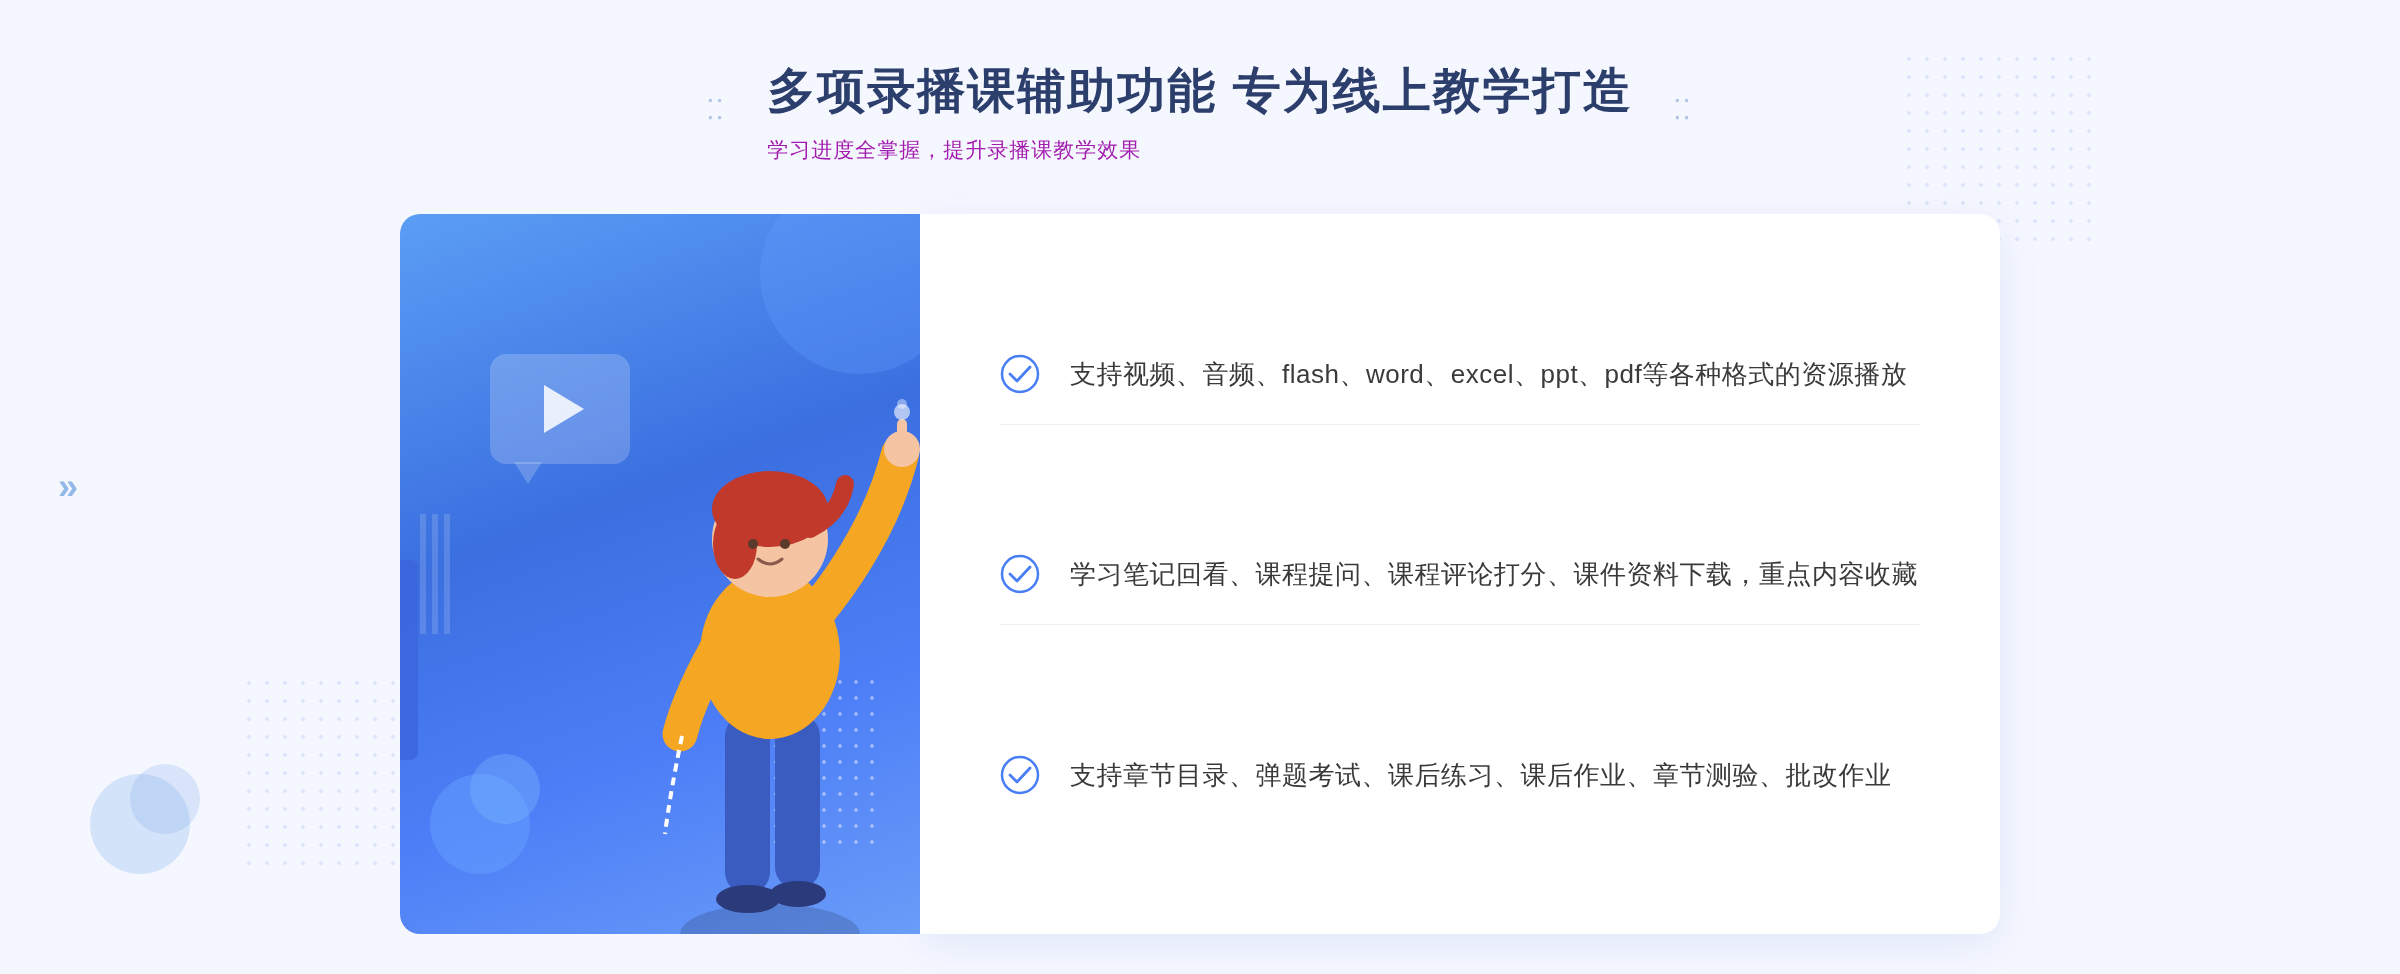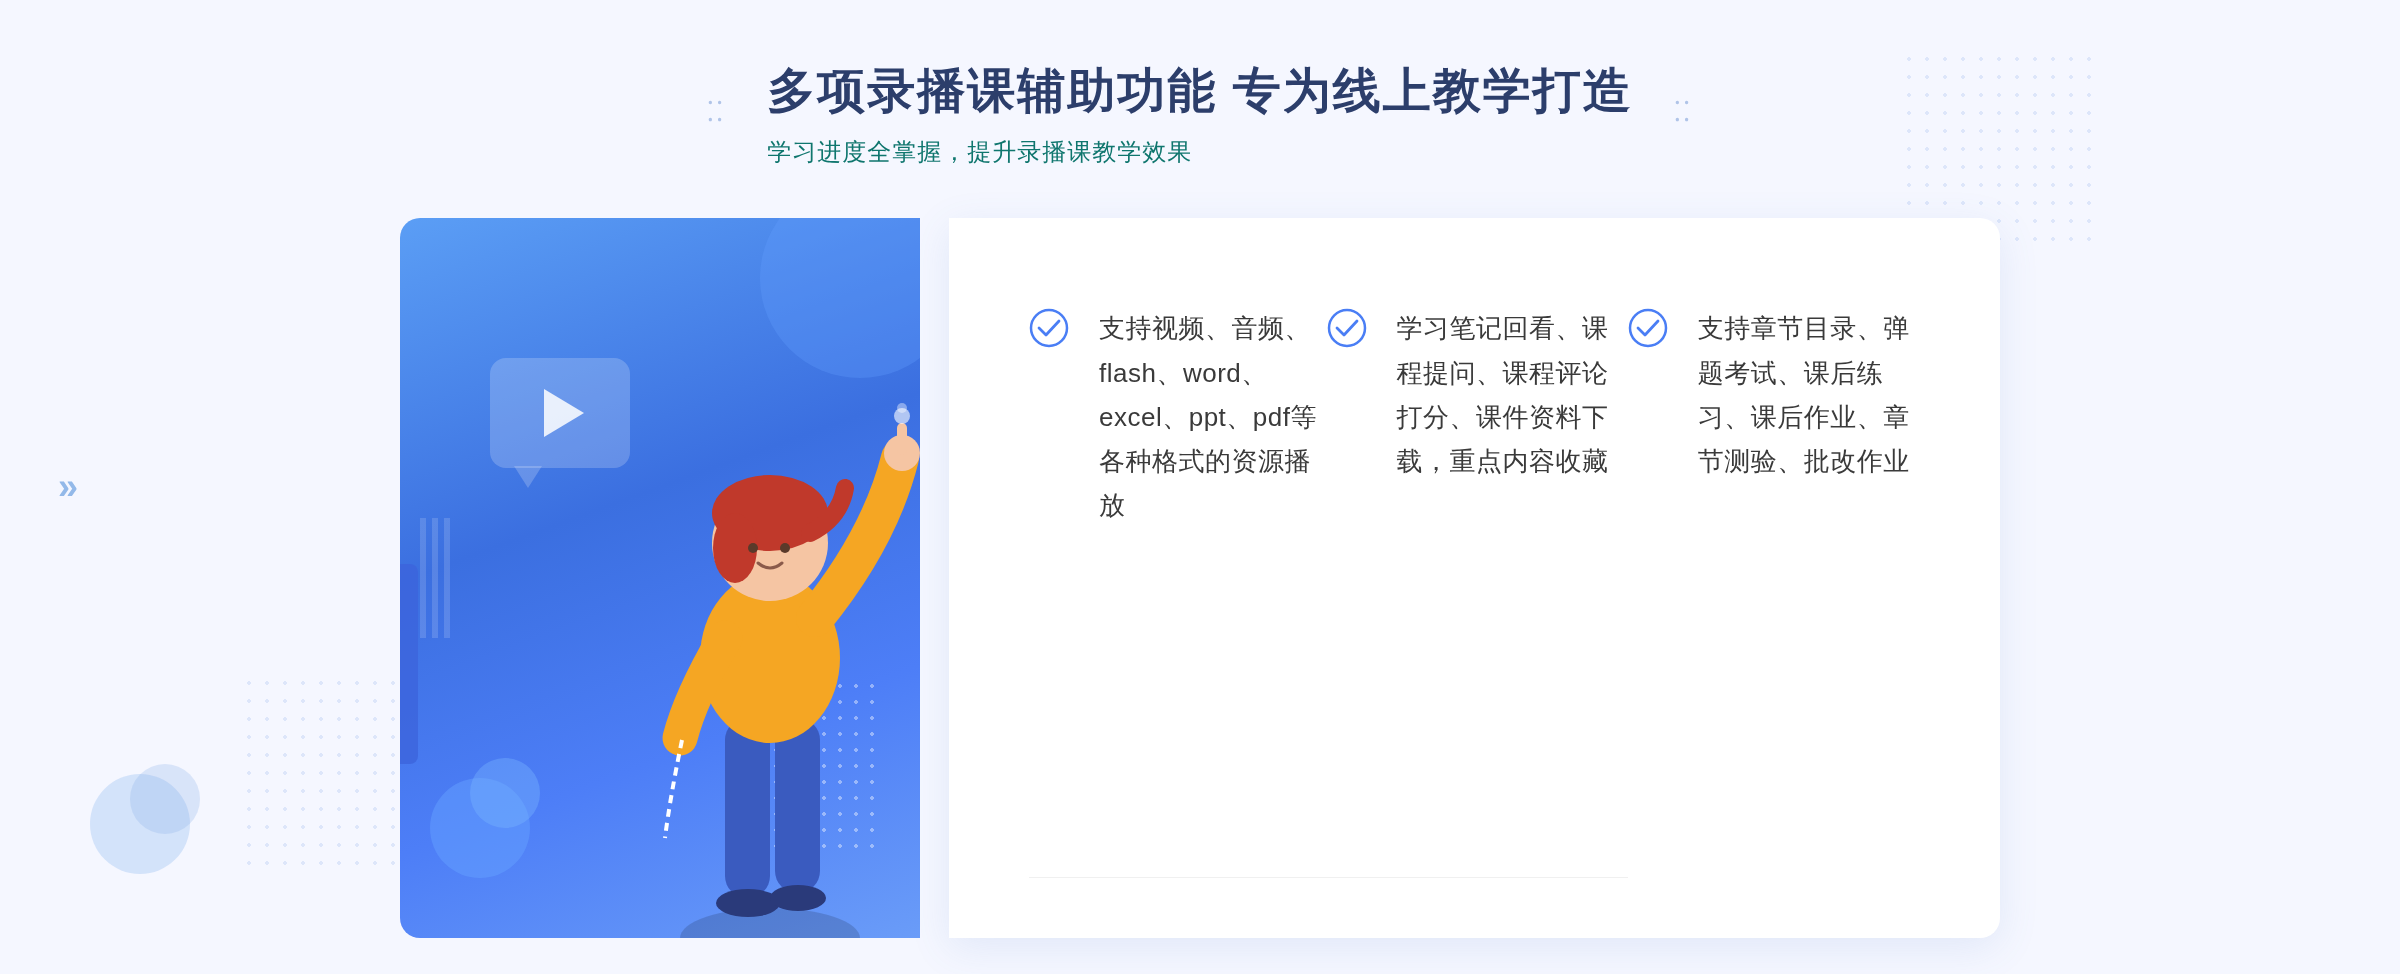--- a/index.html
+++ b/index.html
@@ -69,22 +69,22 @@
 
     .main-title {
       font-size: 48px;
       font-weight: 700;
       color: #2c3e6b;
       letter-spacing: 2px;
       line-height: 1.3;
     }
 
     .sub-title {
-      font-size: 24px;
-      color: #0f766e;
+      font-size: 21px;
+      color: #a21caf;
       margin-top: 14px;
       font-weight: 400;
       letter-spacing: 1px;
     }
 
     
     .content-area {
       display: flex;
       width: 1600px;
       gap: 0;
@@ -196,25 +196,24 @@
       height: 580px;
     }
 
     
     .features-card {
       flex: 1;
       background: #ffffff;
       border-radius: 0 20px 20px 0;
       padding: 60px 80px;
       display: flex;
-      flex-direction: row;
+      flex-direction: column;
       justify-content: space-around;
       min-height: 720px;
       box-shadow: 0 10px 40px rgba(80, 120, 200, 0.12);
-      margin-left: 29px;
     }
 
     .feature-item {
       display: flex;
       align-items: flex-start;
       gap: 30px;
       padding: 28px 0;
       border-bottom: 1px solid #f0f0f0;
     }
 

